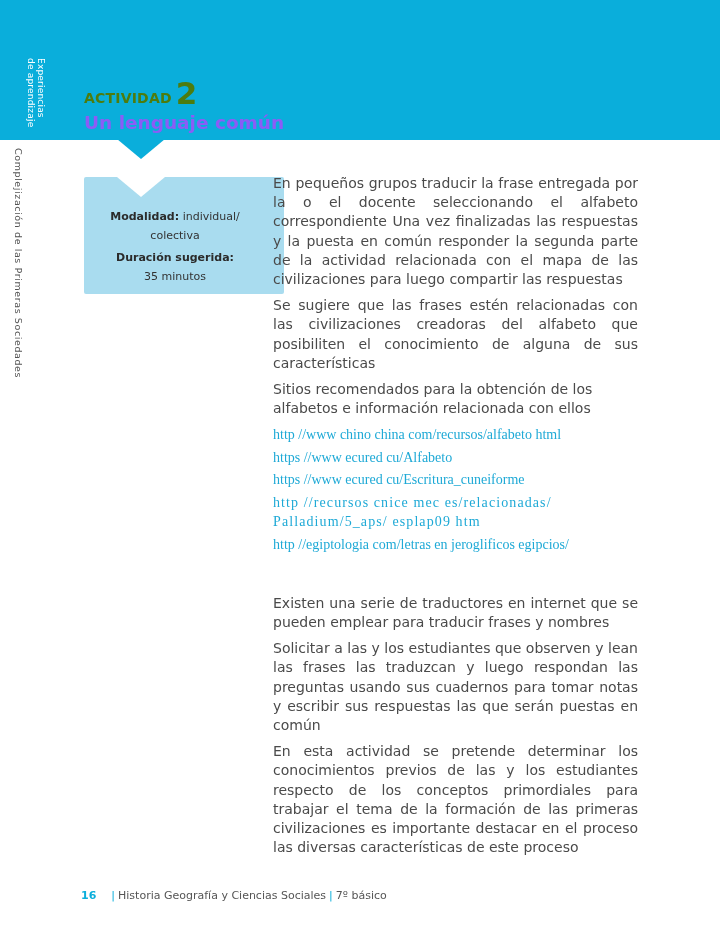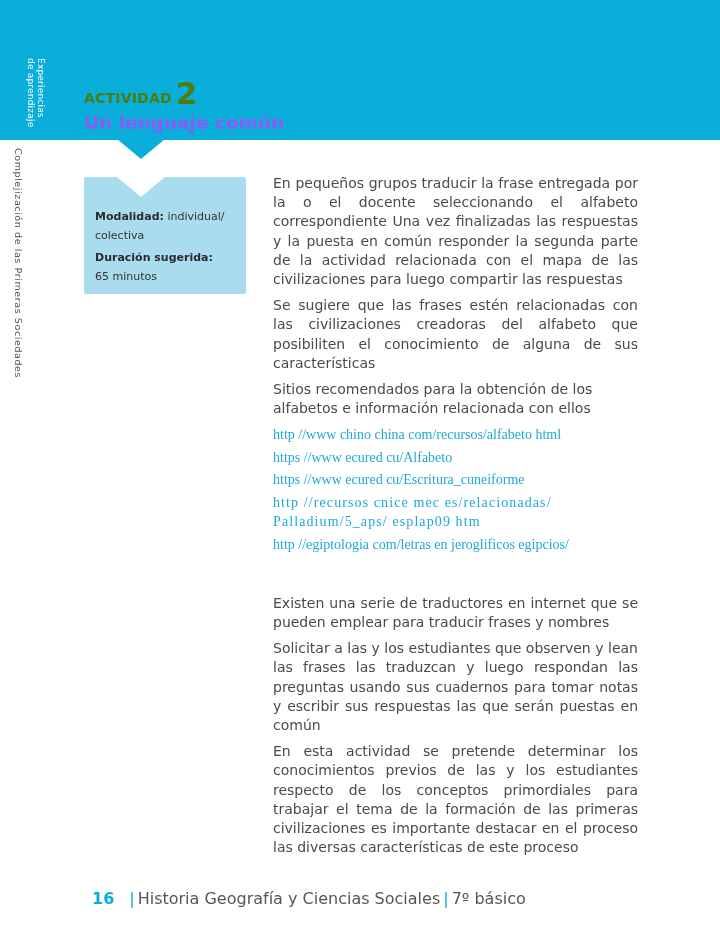--- a/index.html
+++ b/index.html
@@ -38,22 +38,22 @@
     position: absolute; left: 84px; top: 74px;
     color: #4d7c0f; white-space: nowrap;
   }
   .activity-kicker .word { font-size: 14px; font-weight: bold; letter-spacing: 0.2px; }
   .activity-kicker .num { font-size: 31px; font-weight: bold; margin-left: 4px; position: relative; top: 1px; }
   .activity-title {
     position: absolute; left: 84px; top: 112px;
     color: #8b5cf6; font-size: 18.5px; font-weight: bold; white-space: nowrap;
   }
   .info-box {
-    position: absolute; left: 84px; top: 177px; width: 162px; height: 117px;
-    background: #a9dcef; border-radius: 2px;
+    position: absolute; left: 84px; top: 177px; width: 200px; height: 117px;
+    background: #a9dcef; border-radius: 2px; text-align: center;
   }
   .info-notch {
     position: absolute; left: 33px; top: 0; width: 0; height: 0;
     border-left: 24.5px solid transparent;
     border-right: 24.5px solid transparent;
     border-top: 20px solid #ffffff;
   }
   .info-content {
     position: absolute; left: 11px; top: 30px; width: 160px;
     font-size: 11px; line-height: 19px; color: #333333;
@@ -64,22 +64,22 @@
     position: absolute; left: 273px; top: 174px; width: 365px;
     font-size: 14px; line-height: 19.2px; color: #4a4a4a;
     text-align: justify;
   }
   .body-col p { margin: 0 0 7px 0; }
   .links { margin: 0 0 7px 0; padding: 0; list-style: none; font-family: Liberation Serif, serif; }
   .links li { margin: 0 0 3.3px 0; text-align: left; }
   .links a { color: #1ea9d6; text-decoration: none; }
   .gap { height: 33px; }
   .footer {
-    position: absolute; left: 92px; top: 889px; white-space: nowrap;
-    font-size: 16px; color: #555555;
+    position: absolute; left: 81px; top: 889px; white-space: nowrap;
+    font-size: 11px; color: #555555;
   }
   .footer .page { color: #0aaedb; font-weight: bold; margin-right: 12px; }
   .footer .sep { color: #0aaedb; margin: 0 3px; }
 </style>
 </head>
 <body>
 
 <div class="header-band"></div>
 <div class="header-notch"></div>
 
@@ -92,21 +92,21 @@
 
 <div class="activity-kicker">
   <span class="word">ACTIVIDAD</span><span class="num">2</span>
 </div>
 <div class="activity-title">Un lenguaje común</div>
 
 <div class="info-box">
   <div class="info-notch"></div>
   <div class="info-content">
     <p><span class="label">Modalidad:</span><span> individual/ colectiva</span></p>
-    <p style="margin:0;"><span class="label">Duración sugerida:</span><br><span>65 minutos</span></p>
+    <p style="margin:0;"><span class="label">Duración sugerida:</span><br><span>35 minutos</span></p>
   </div>
 </div>
 
 <div class="body-col">
   <p>En pequeños grupos traducir la frase entregada por la o el docente seleccionando el alfabeto correspondiente  Una vez finalizadas las respuestas y la puesta en común  responder la segunda parte de la actividad relacionada con el mapa de las civilizaciones  para luego compartir las respuestas</p>
   <p>Se sugiere que las frases estén relacionadas con las civilizaciones creadoras del alfabeto  que posibiliten el conocimiento de alguna de sus características</p>
   <p style="text-align:left;">Sitios recomendados para la obtención de los alfabetos e información relacionada con ellos</p>
   <ul class="links">
     <li><a href="#">http //www chino  china com/recursos/alfabeto html</a></li>
     <li><a href="#">https //www ecured cu/Alfabeto</a></li>

